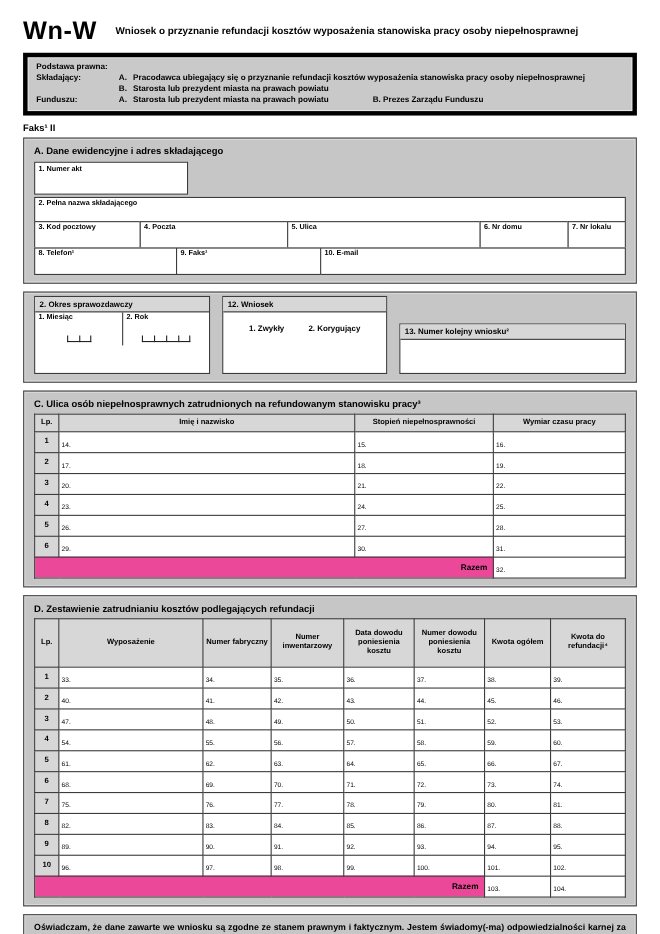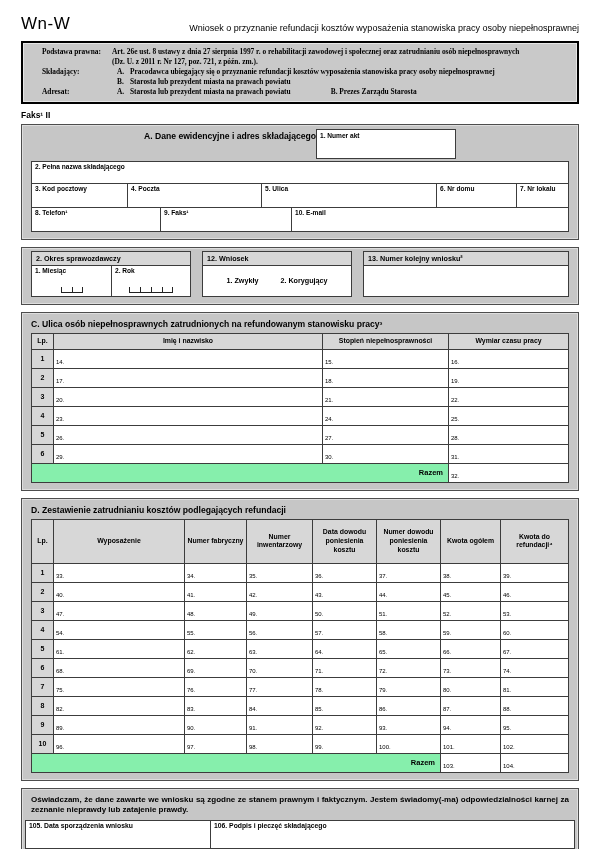--- a/index.html
+++ b/index.html
@@ -5,47 +5,47 @@
   * { box-sizing: border-box; }
   html,body { margin:0; padding:0; }
   body {
     width:600px; height:849px; background:#ffffff; color:#000;
     font-family:"Liberation Sans", sans-serif; overflow:hidden;
   }
   .page { padding:12px 21px 0 21px; }
 
   
   .title-row { display:flex; align-items:flex-start; margin:2px 0 7px 0; }
-  .form-code { font-size:17px; font-weight:normal; width:84px; letter-spacing:0.5px; }
-  .form-title { flex:1; font-size:9px; font-weight:normal; text-align:right; padding-top:9px; }
+  .form-code { font-size:23px; font-weight:bold; width:84px; letter-spacing:0.5px; }
+  .form-title { flex:1; font-size:9px; font-weight:bold; text-align:left; padding-top:9px; }
 
   
   .legal-box {
-    border:2px solid #000000; background:#c9c9c9; box-shadow:inset 0 0 0 1px #e6e6e6;
-    padding:4px 7px 5px 19px; font-size:7.4px; font-weight:bold; line-height:1.35;font-family:Liberation Serif, serif;
+    border:4px solid #000000; background:#c9c9c9; box-shadow:inset 0 0 0 1px #e6e6e6;
+    padding:4px 7px 5px 8px; font-size:7.4px; font-weight:bold; line-height:1.35;
   }
   .legal-row { display:flex; }
   .legal-label { width:70px; flex:none; }
   .legal-content { flex:1; }
   .legal-item { display:flex; }
   .legal-letter { width:18px; flex:none; padding-left:5px; }
   .legal-inline { display:flex; }
   .legal-inline .gap { width:40px; }
 
   .part-label { font-weight:bold; font-size:8.5px; margin:6px 0 4px 0; }
 
   
   .section {
     border:1px solid #4d4d4d; background:#c6c6c6; box-shadow:inset 0 0 0 1px #dedede;
     padding:3px 9px 7px 9px; margin-bottom:7px;
   }
   .section-title { font-weight:bold; font-size:8.6px; padding:3px 0 4px 0; }
 
   
-  .secA-head { display:flex; justify-content:center; align-items:flex-start; }
+  .secA-head { display:flex; justify-content:space-between; align-items:flex-start;flex-direction:column; }
   .akt-box {
     width:140px; height:30px; background:#fff; border:1px solid #3c3c3c;
     font-size:6.6px; font-weight:bold; padding:2px 3px; margin:1px 0 3px 0; flex:none;
   }
   .fieldrow { display:flex; }
   .fcell {
     background:#fff; border:1px solid #3c3c3c; padding:1px 3px;
     font-size:6.6px; font-weight:bold; margin-left:-1px; margin-top:-1px;
   }
   .fieldrow .fcell:first-child { margin-left:0; }
@@ -55,21 +55,21 @@
   .w-kod { width:97px; flex:none; } .w-poczta { width:135px; flex:none; }
   .w-ulica { flex:1; } .w-dom { width:81px; flex:none; } .w-lokal { width:53px; flex:none; }
   .w-tel { width:130px; flex:none; } .w-faks { width:132px; flex:none; } .w-mail { flex:1; }
 
   
   .b-row { display:flex; gap:11px; }
   .b-box { border:1px solid #3c3c3c; background:#fff; }
   .b-box-head { background:#d7d7d7; border-bottom:1px solid #3c3c3c; font-size:7.2px; font-weight:bold; padding:2px 4px; }
   .b-okres { width:160px; flex:none; }
   .b-wniosek { width:150px; flex:none; }
-  .b-numer { flex:1; }
+  .b-numer { flex:1;margin-top:25px; }
   .b-okres-body { display:flex; height:30px; }
   .b-sub { width:50%; padding:1px 3px; display:flex; flex-direction:column; }
   .b-sub + .b-sub { border-left:1px solid #3c3c3c; }
   .b-sub-label { font-size:6.6px; font-weight:bold; }
   .comb-wrap { margin-top:auto; display:flex; justify-content:center; padding-bottom:2px; }
   .comb { display:inline-flex; }
   .comb-cell { width:11px; height:6px; border-left:1px solid #222; border-bottom:1px solid #222; }
   .comb-cell:last-child { border-right:1px solid #222; }
   .b-wniosek-body { height:30px; display:flex; align-items:center; justify-content:center; gap:22px; font-size:7.2px; font-weight:bold; }
   .b-numer-body { height:30px; }
@@ -77,21 +77,21 @@
   
   .ftable { width:100%; border-collapse:collapse; table-layout:fixed; background:#fff; }
   .ftable th {
     background:#d7d7d7; border:1px solid #3c3c3c; font-size:6.9px; font-weight:bold;
     text-align:center; vertical-align:middle; padding:2px 1px; line-height:1.25;
   }
   .ftable td { border:1px solid #3c3c3c; }
   .ftable td.lp { background:#d7d7d7; font-size:7px; font-weight:bold; text-align:center; vertical-align:middle; }
   .ftable td.cell { vertical-align:top; padding:0 2px; height:14px; background:#fff; }
   .cellnum { font-size:6px; line-height:1.1; display:inline-block; padding-top:1px; }
-  .ftable td.razem { background:#86efac; text-align:right; font-size:7.5px; font-weight:bold; padding:2px 5px; }
+  .ftable td.razem { background:#ec4899; text-align:right; font-size:7.5px; font-weight:bold; padding:2px 5px; }
   #c-head th { height:16px; }
   #d-head th { height:44px; }
 
   
   .decl { border:1px solid #4d4d4d; background:#c6c6c6; box-shadow:inset 0 0 0 1px #dedede; padding:3px; margin-bottom:0; }
   .decl-text { font-size:8px; font-weight:bold; text-align:justify; padding:3px 6px 4px 6px; line-height:1.3; }
   .decl-fields { display:flex; background:#fff; border:1px solid #3c3c3c; }
   .decl-date { width:185px; flex:none; border-right:1px solid #3c3c3c; }
   .decl-sig { flex:1; }
   .decl-cell { height:27px; padding:1px 3px; font-size:6.8px; font-weight:bold; }
@@ -102,45 +102,41 @@
 <div class="page">
 
   <div class="title-row">
     <div class="form-code">Wn-W</div>
     <div class="form-title">Wniosek o przyznanie refundacji kosztów wyposażenia stanowiska pracy osoby niepełnosprawnej</div>
   </div>
 
   <div class="legal-box">
     <div class="legal-row">
       <div class="legal-label">Podstawa prawna:</div>
-      <div class="legal-content">
-        <div>Art. 26e ust. 8 ustawy z dnia 27 sierpnia 1997 r. o rehabilitacji zawodowej i społecznej oraz zatrudnianiu osób niepełnosprawnych</div>
-        <div>(Dz. U. z 2011 r. Nr 127, poz. 721, z późn. zm.).</div>
-      </div>
     </div>
     <div class="legal-row">
       <div class="legal-label">Składający:</div>
       <div class="legal-content">
         <div class="legal-item">
           <span class="legal-letter">A.</span>
           <span>Pracodawca ubiegający się o przyznanie refundacji kosztów wyposażenia stanowiska pracy osoby niepełnosprawnej</span>
         </div>
         <div class="legal-item">
           <span class="legal-letter">B.</span>
           <span>Starosta lub prezydent miasta na prawach powiatu</span>
         </div>
       </div>
     </div>
     <div class="legal-row">
-      <div class="legal-label">Adresat:</div>
+      <div class="legal-label">Funduszu:</div>
       <div class="legal-content legal-inline">
         <span class="legal-letter">A.</span>
         <span>Starosta lub prezydent miasta na prawach powiatu</span>
         <span class="gap"></span>
-        <span>B. Prezes Zarządu Starosta</span>
+        <span>B. Prezes Zarządu Funduszu</span>
       </div>
     </div>
   </div>
 
   <div class="part-label">Faks¹ II</div>
 
   <div class="section">
     <div class="secA-head">
       <div class="section-title">A. Dane ewidencyjne i adres składającego</div>
       <div class="akt-box">

